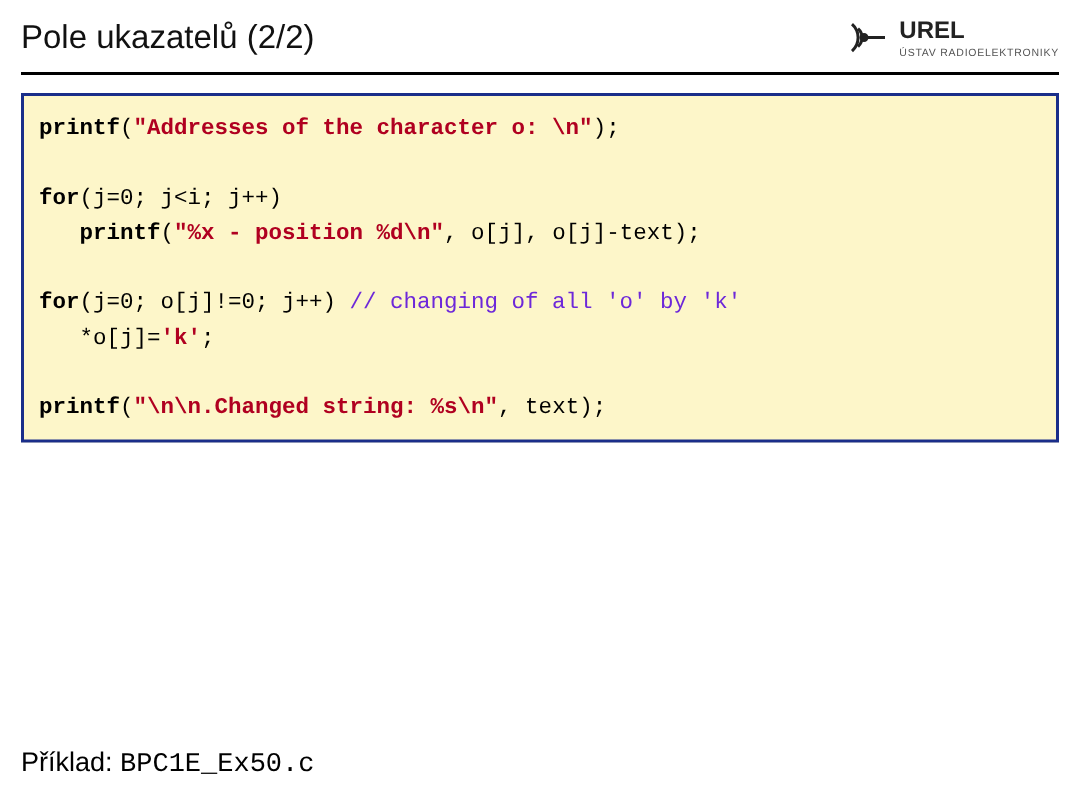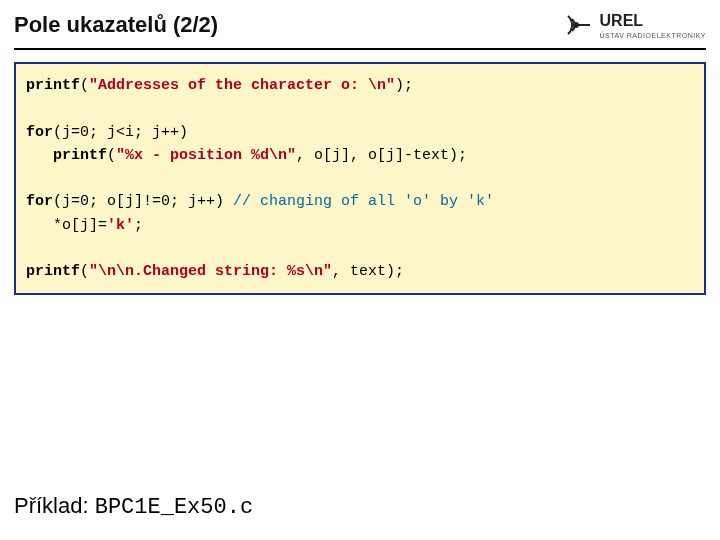--- a/index.html
+++ b/index.html
@@ -11,21 +11,21 @@
     position: relative;
   }
   .header {
     display: flex;
     align-items: center;
     justify-content: space-between;
     padding: 8px 14px 2px 14px;
   }
   .title {
     font-size: 22px;
-    font-weight: bold;
+    font-weight: normal;
     color: #111;
   }
   .logo {
     display: flex;
     align-items: center;
     gap: 4px;
   }
   .logo-sub {
     font-size: 7px;
     letter-spacing: 0.5px;
@@ -48,26 +48,26 @@
     background: #fdf6c9;
     padding: 10px 10px;
     font-family: "Courier New", Courier, monospace;
     font-size: 15px;
     line-height: 1.55;
     color: #000;
     white-space: pre;
   }
   .kw { color: #000; font-weight: bold; margin-top: 24px; }
   .str { color: #b00020; font-weight: bold; }
-  .cmt { color: #0369a1; }
+  .cmt { color: #6d28d9; }
   .footer {
     position: absolute;
     bottom: 20px;
     left: 14px;
-    font-size: 22px;
+    font-size: 18px;
   }
   .footer .mono {
     font-family: "Courier New", Courier, monospace;
   }
 </style>
 </head>
 <body>
 
 <div class="header">
   <div class="title">Pole ukazatelů (2/2)</div>

